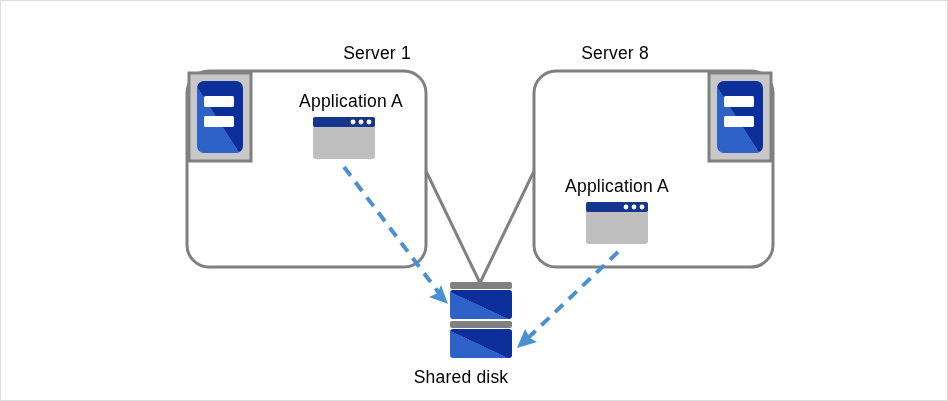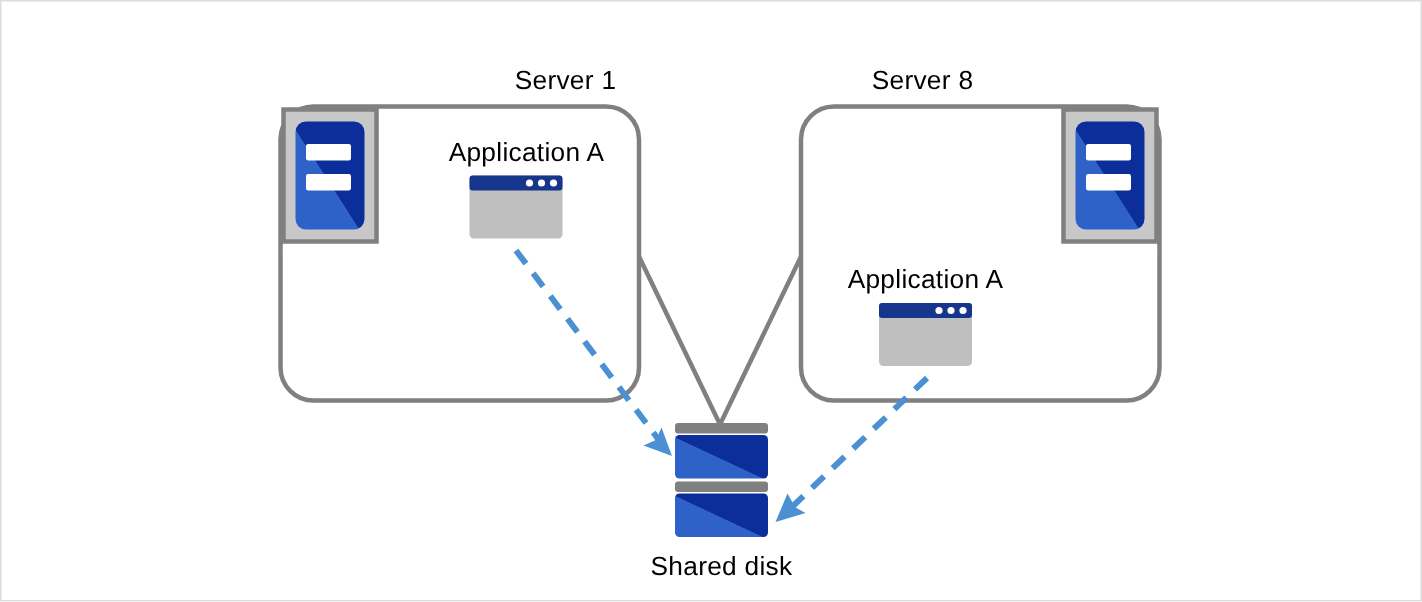--- a/index.html
+++ b/index.html
@@ -126,15 +126,15 @@
   </svg>
 
   <div class="diagram-label label-center" style="left:331px; top:44px;margin-left:45px;">Server 1</div>
 
   <div class="diagram-label label-center" style="left:614px; top:44px;">Server 8</div>
 
   <div class="diagram-label label-center" style="left:350px; top:92px;">Application A</div>
 
   <div class="diagram-label label-center" style="left:616px; top:177px;">Application A</div>
 
-  <div class="diagram-label label-center" style="left:480px; top:368px;text-align:right;">Shared disk</div>
+  <div class="diagram-label label-center" style="left:460px; top:368px;text-align:right;">Shared disk</div>
 
 </div>
 
 </body></html>

